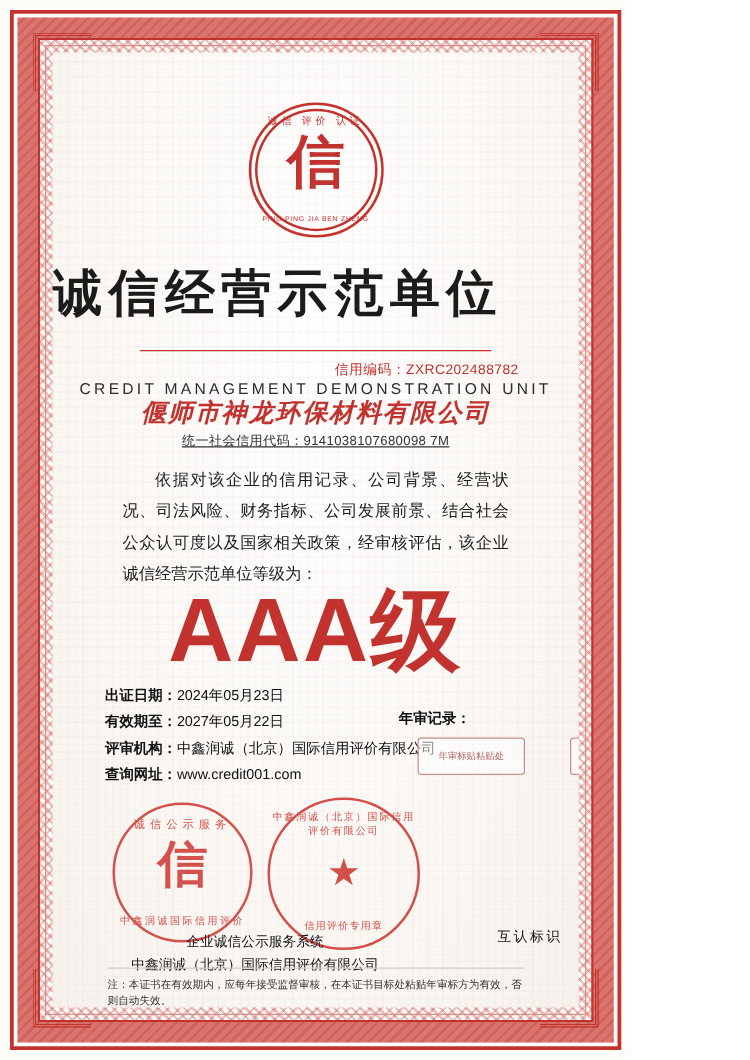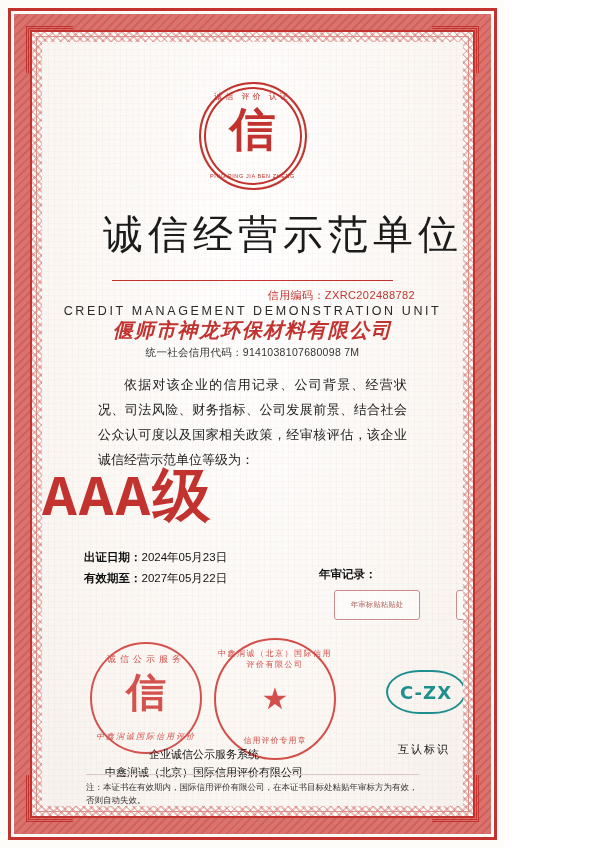--- a/index.html
+++ b/index.html
@@ -128,23 +128,23 @@
     text-align: center;
     font-size: 5.5px;
     letter-spacing: 0.6px;
     color: #c2332f;
   }
 
   
   .title-cn {
     position: absolute;
     left: 0; right: 0; top: 165px;
-    text-align: right;
+    text-align: left;
     font-size: 40px;
-    font-weight: normal;
+    font-weight: bold;
     letter-spacing: 5px;
     color: #1b1b1b;
     font-family: "DejaVu Serif", "Liberation Serif", serif;
   }
   .title-en {
     position: absolute;
     left: 0; right: 0; top: 215px;
     text-align: center;
     font-size: 12.5px;
     letter-spacing: 2.6px;
@@ -177,41 +177,43 @@
     font-family: "DejaVu Serif", "Liberation Serif", serif;
     font-style: italic;
   }
   .usc-code {
     position: absolute;
     left: 0; right: 0; top: 304px;
     text-align: center;
     font-size: 10.5px;
     color: #333;
     letter-spacing: 0.3px;
+    text-decoration: underline;
   }
 
   .body-text {
     position: absolute;
     left: 56px; right: 56px; top: 330px;
     font-size: 13px;
     line-height: 25px;
     color: #1b1b1b;
     text-align: justify;
     text-indent: 26px;
     font-family: "DejaVu Serif", "Liberation Serif", serif;
   }
 
   .grade {
     position: absolute;
     left: 0; right: 0; top: 415px;
-    font-size: 58px;
+    text-align: center;
+    font-size: 72px;
     font-weight: bold;
     color: #c2332f;
     letter-spacing: 2px;
-    font-family: Liberation Mono, monospace;
+    font-family: Liberation Sans, sans-serif;
   }
 
   .meta {
     position: absolute;
     left: 42px; top: 505px;
     font-size: 11.5px;
     line-height: 21px;
     color: #111;
   }
   .meta div { white-space: nowrap; }
@@ -268,21 +270,20 @@
     line-height: 40px;
     font-weight: bold;
     font-family: "DejaVu Serif", "Liberation Serif", serif;
   }
   .seal-left .ring-text-bottom {
     position: absolute;
     bottom: 10px; left: 0; right: 0;
     text-align: center;
     font-size: 8px;
     letter-spacing: 2px;
-    font-style: italic;
   }
 
   .seal-mid {
     position: absolute;
     left: 172px; top: 596px;
     width: 118px; height: 118px;
     border-radius: 50%;
     border: 2.5px solid #d0413c;
     color: #d0413c;
     opacity: 0.92;
@@ -427,47 +428,52 @@
 
     <div class="grade">AAA级</div>
 
     <div class="meta">
       <div>
         <span class="label">出证日期：</span><span>2024年05月23日</span>
       </div>
       <div>
         <span class="label">有效期至：</span><span>2027年05月22日</span>
       </div>
+      <div>
+        <span class="label">评审机构：</span><span>中鑫润诚（北京）国际信用评价有限公司</span>
+      </div>
+      <div>
+        <span class="label">查询网址：</span><span>www.credit001.com</span>
+      </div>
     </div>
 
     <div class="annual">年审记录：</div>
     <div class="annual-boxes">
       <div class="annual-box">年审标贴粘贴处</div>
       <div class="annual-box">年审标贴粘贴处</div>
     </div>
 
     <div class="seal-left">
       <div class="ring-text-top">诚信公示服务</div>
       <div class="big-char">信</div>
       <div class="ring-text-bottom">中鑫润诚国际信用评价</div>
     </div>
 
     <div class="seal-mid">
       <div class="ring-top">中鑫润诚（北京）国际信用评价有限公司</div>
       <div class="star">★</div>
       <div class="ring-bottom">信用评价专用章</div>
     </div>
 
-    <div class="logo-ezx">C-ZX</div>
 
     <div class="qr"></div>
 
     <div class="caption-left">
       <div>企业诚信公示服务系统</div>
       <div>中鑫润诚（北京）国际信用评价有限公司</div>
     </div>
     <div class="caption-ezx">互认标识</div>
     <div class="caption-qr">公示系统</div>
 
-    <div class="footnote">注：本证书在有效期内，国际信用评价有限公司，在本证书目标处粘贴年审标方为有效，否则自动失效。</div>
+    <div class="footnote">注：本证书在有效期内，应每年接受监督审核，在本证书目标处粘贴年审标方为有效，否则自动失效。</div>
 
   </div>
 </div>
 
 </body></html>

